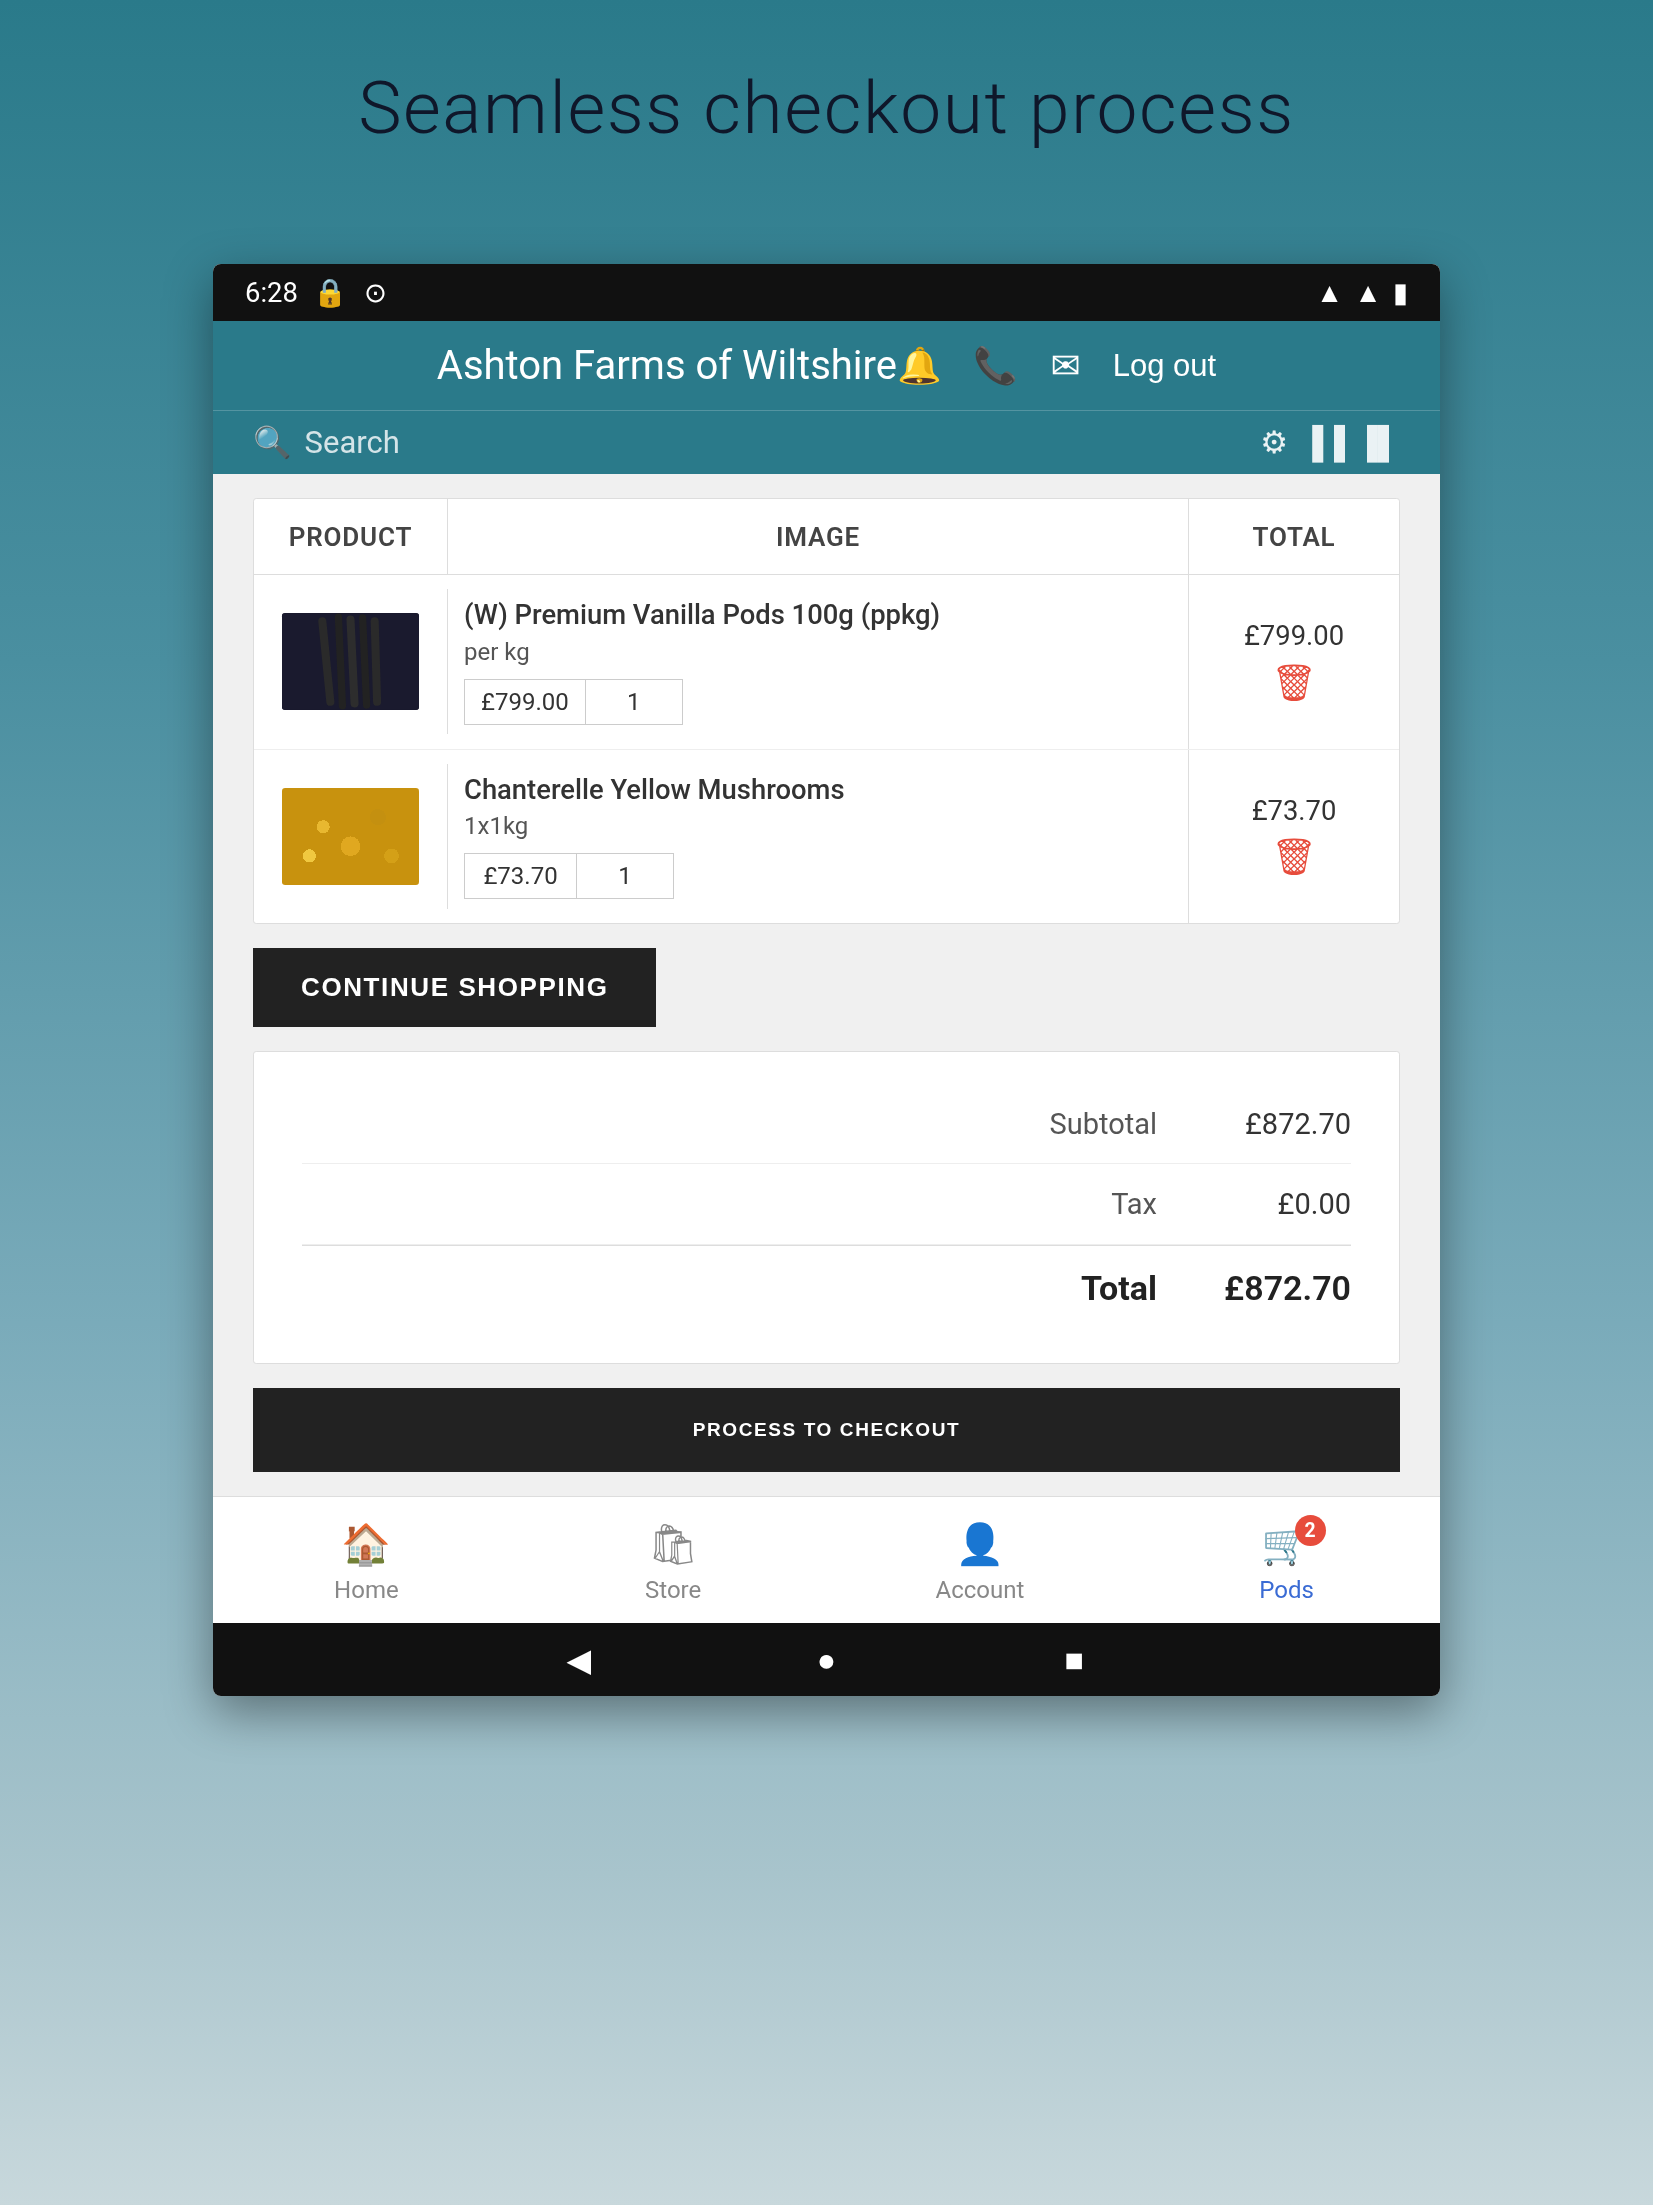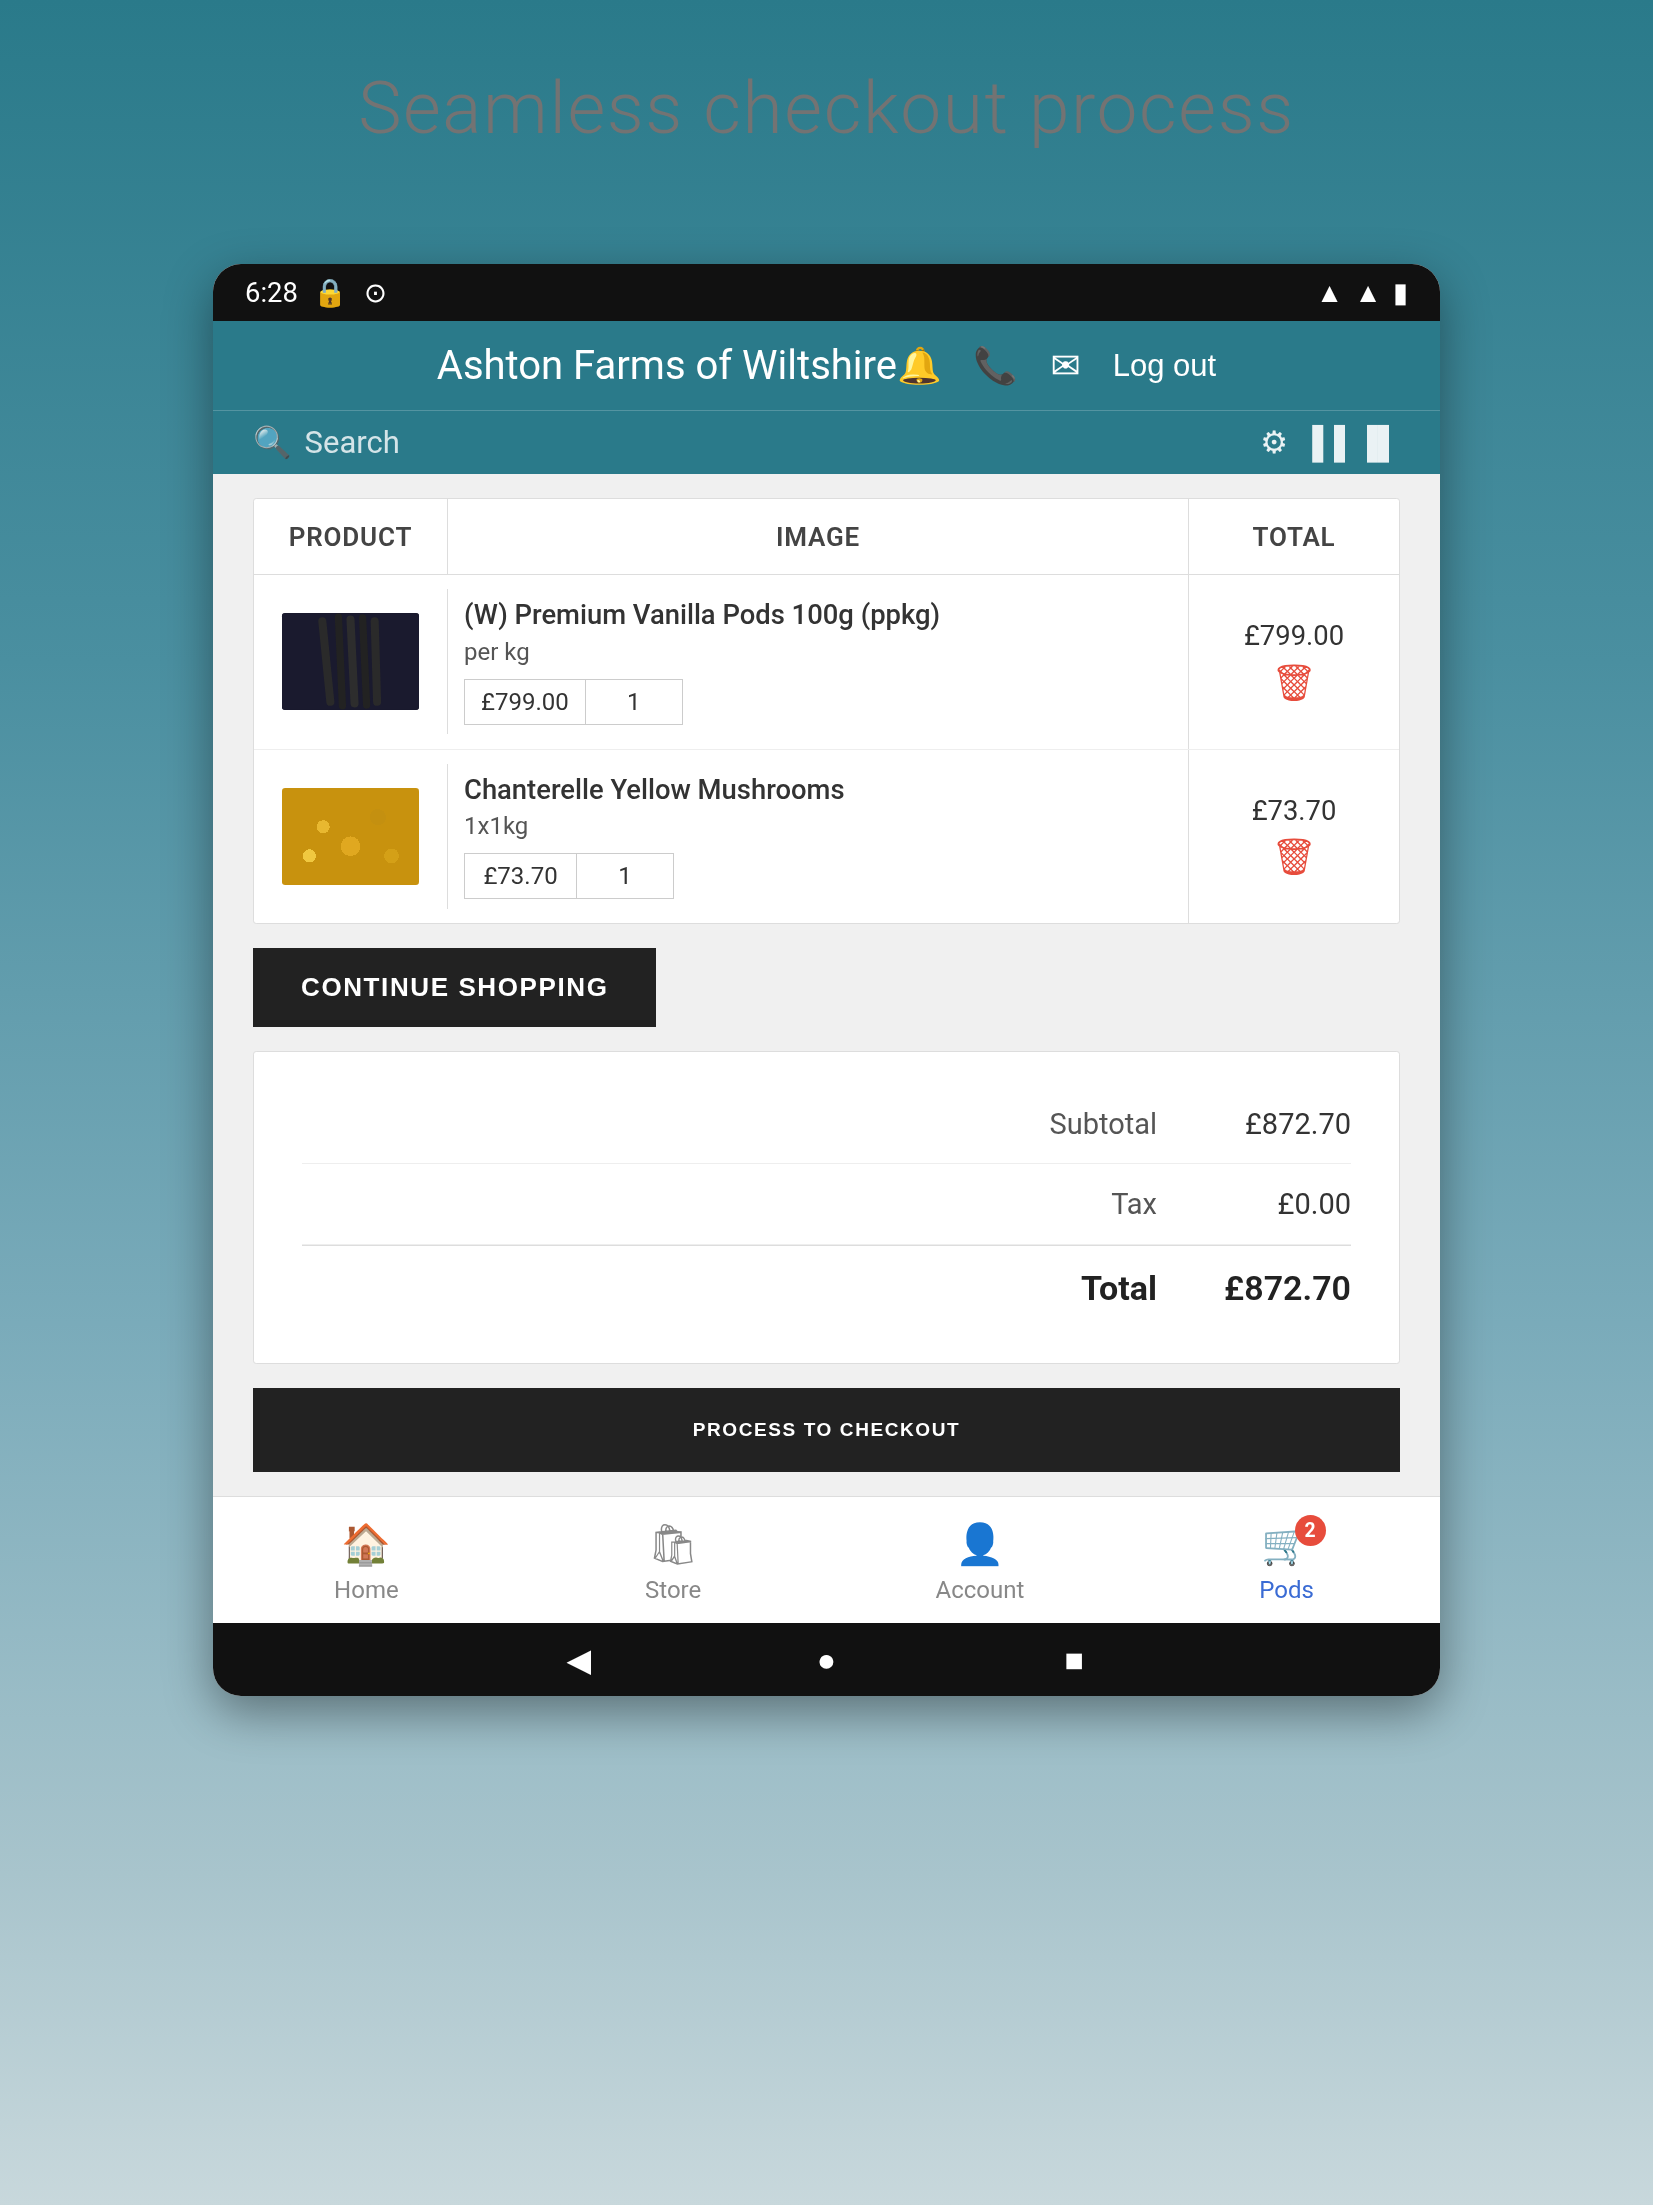--- a/index.html
+++ b/index.html
@@ -10,33 +10,33 @@
       font-family: 'Roboto', Arial, sans-serif;
       display: flex;
       flex-direction: column;
       align-items: center;
       position: relative;
       overflow: hidden;
     }
 
     
     .page-title {
-      color: #737373;
+      color: #0f172a;
       font-size: 73px;
       font-weight: 300;
       margin-top: 65px;
       letter-spacing: 1.6px;
     }
 
     
     .phone-frame {
       width: 1227px;
       margin-top: 113px;
       background: #fff;
-      border-radius: 28px;
+      border-radius: 8px;
       overflow: hidden;
       box-shadow: 0 16px 48px rgba(0,0,0,0.4);
     }
 
     
     .status-bar {
       background: #111;
       color: white;
       height: 57px;
       display: flex;

